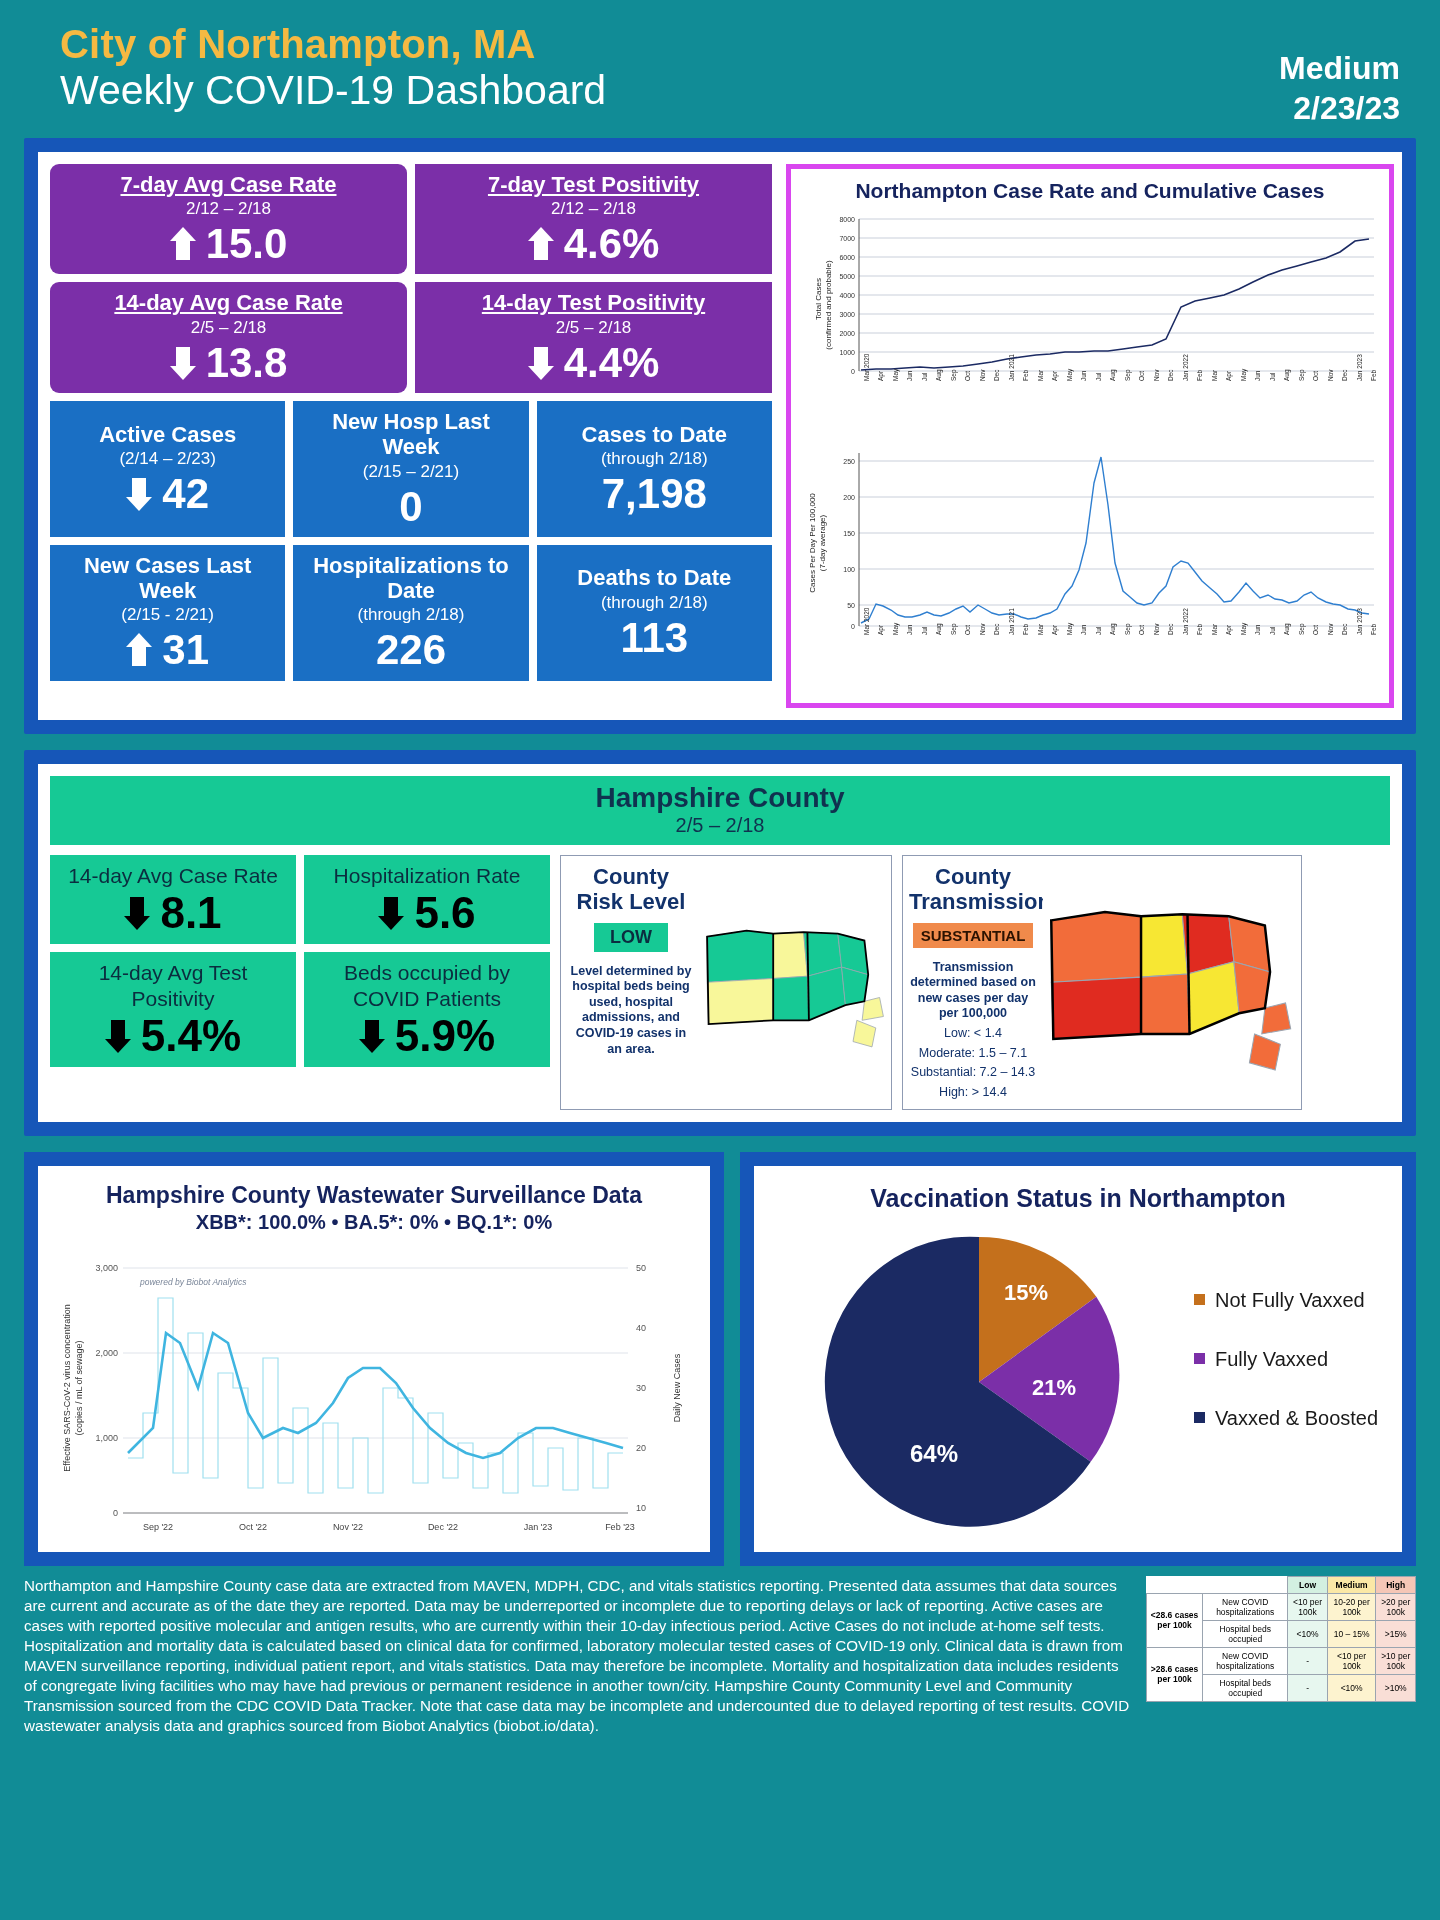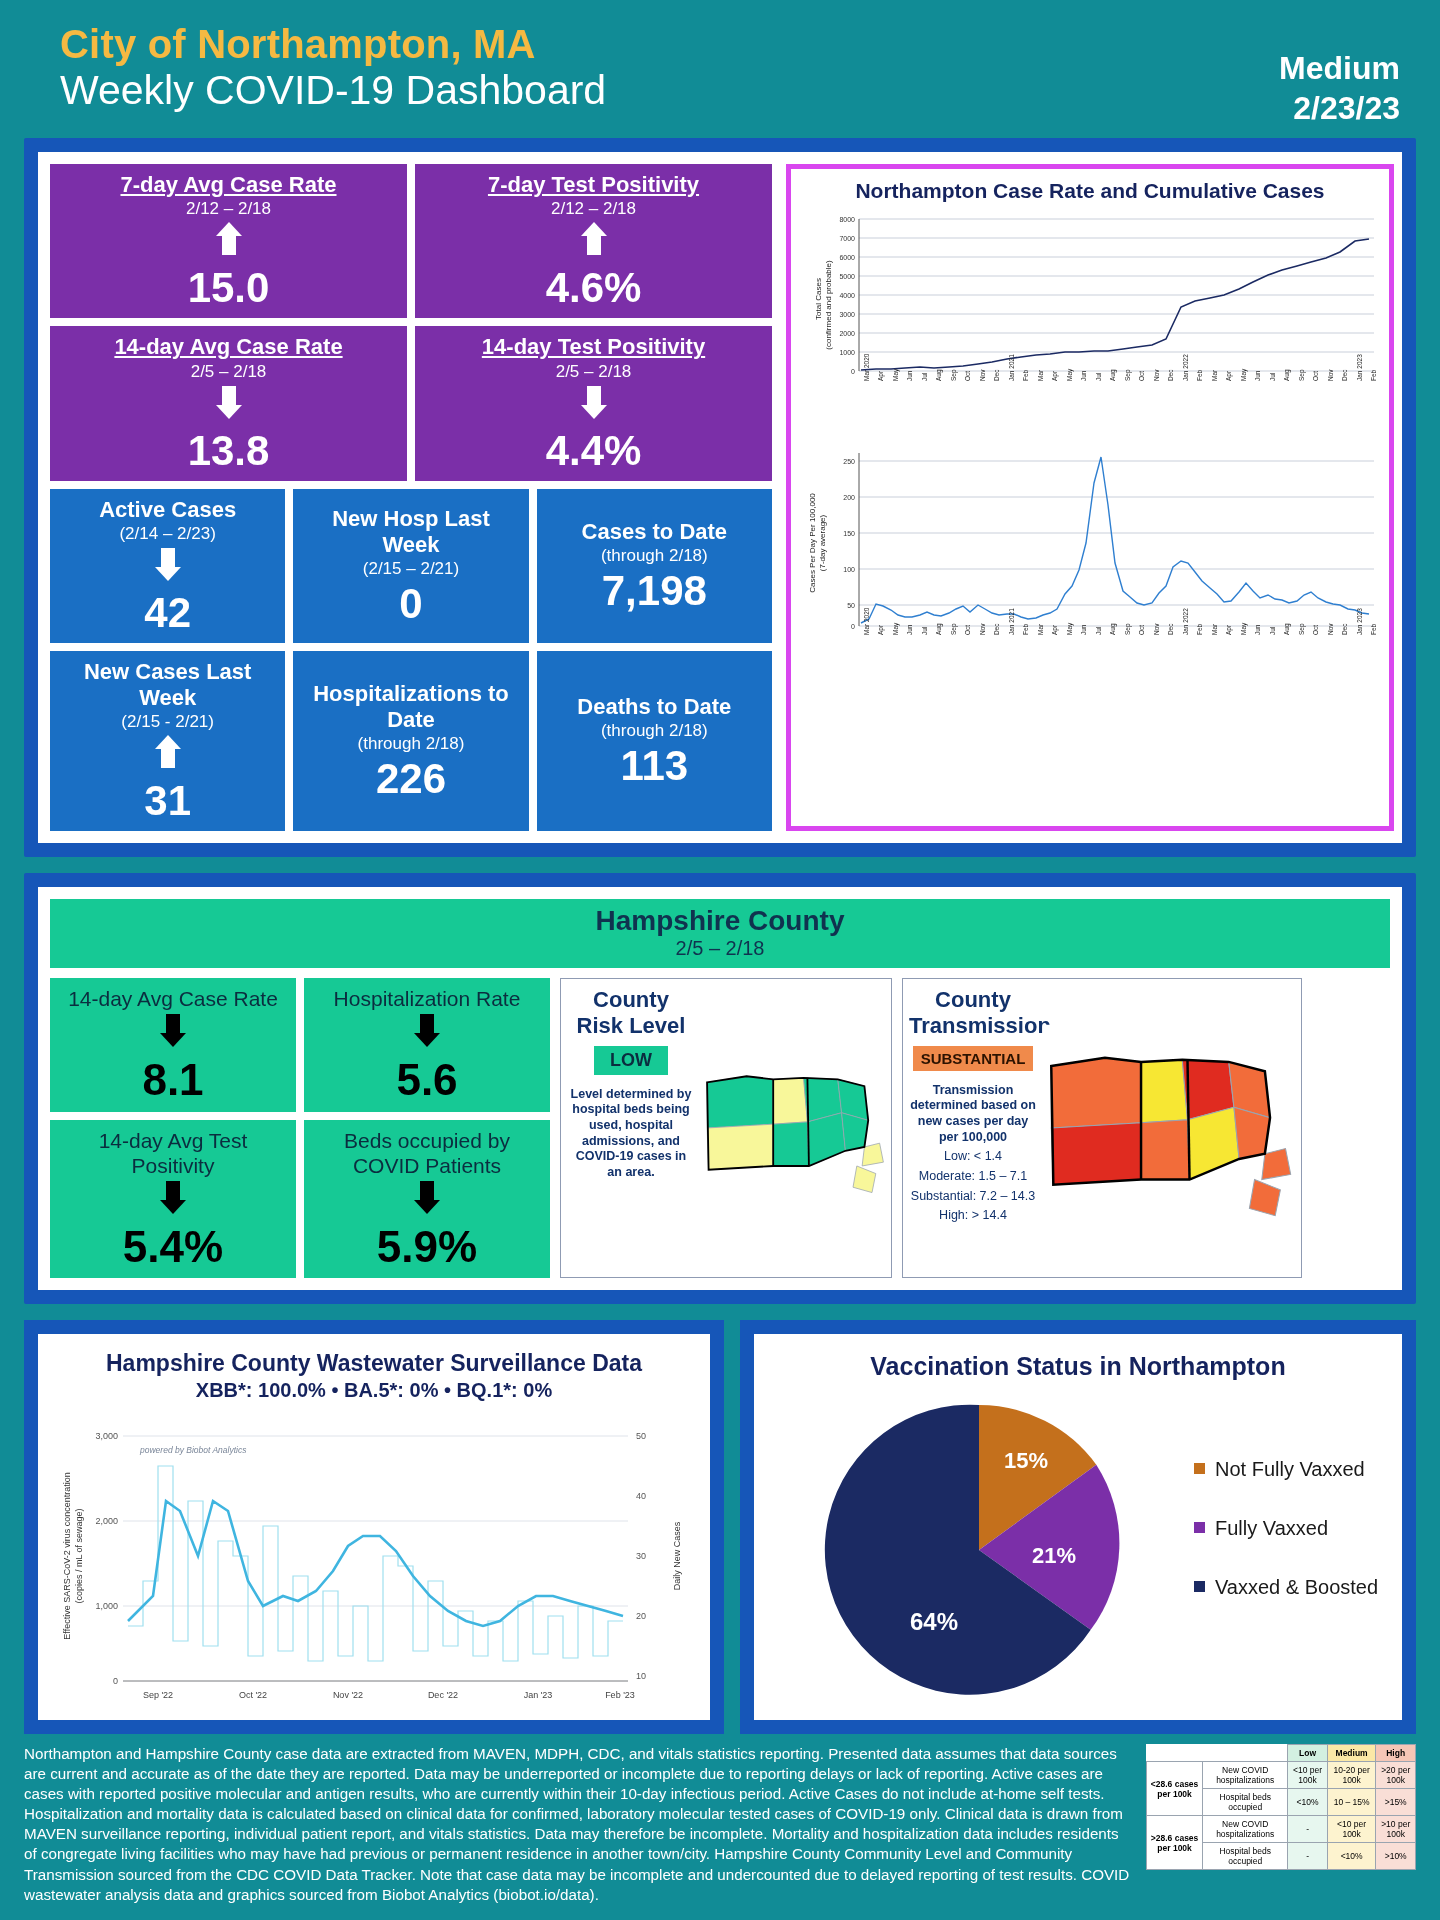--- a/index.html
+++ b/index.html
@@ -26,40 +26,40 @@
 
   
   .stats-left { width: 722px; display:flex; flex-direction:column; gap: 8px; }
   .row { display:flex; gap: 8px; }
   .box { color:#fff; padding: 8px 10px; text-align:center; display:flex; flex-direction:column; justify-content:center; }
   .purple { background:#7b2fa8; }
   .blue { background:#1a6fc4; }
   .box .title { font-size: 22px; font-weight:bold; text-decoration: underline; line-height:1.15; }
   .box .title.nounder { text-decoration:none; }
   .box .range { font-size: 17px; line-height:1.3; margin-top:1px; }
-  .box .valrow { display:flex; align-items:center; justify-content:center; gap: 10px; margin-top: 2px; flex-direction: column; }
+  .box .valrow { display:flex; align-items:center; justify-content:center; gap: 10px; margin-top: 2px; }
   .box .value { font-size: 42px; font-weight:bold; line-height:1.05; }
   .arrow { width: 26px; height: 34px; position:relative; flex:none; }
   .arrow.up::before, .arrow.down::before {
     content:""; position:absolute; left:6px; width:14px; height:20px; background:#fff;
   }
   .arrow.up::before { top:13px; }
   .arrow.down::before { top:1px; }
   .arrow.up::after {
     content:""; position:absolute; top:0; left:0; width:0; height:0;
     border-left:13px solid transparent; border-right:13px solid transparent; border-bottom:14px solid #fff;
   }
   .arrow.down::after {
     content:""; position:absolute; bottom:0; left:0; width:0; height:0;
     border-left:13px solid transparent; border-right:13px solid transparent; border-top:14px solid #fff;
   }
   .arrow.dark::before { background:#000; }
   .arrow.dark.down::after { border-top-color:#000; }
 
-  .p1 { width: 357px; }
+  .p1 { width: 357px; border-radius: 9px; }
   .p2 { width: 357px; }
   .b3 { width: 239px; }
 
   
   .chart-card { background:#fff; border:5px solid #d946ef; width: 608px; padding: 6px 8px; }
   .chart-title { color:#15235e; font-weight:bold; font-size: 21px; text-align:center; margin: 4px 0 6px; }
 
   
   .hc-banner { background:#16c995; color:#0d2b4e; text-align:center; padding: 6px 0 8px; }
   .hc-banner .t { font-size: 28px; font-weight:bold; color:#10324f; }

